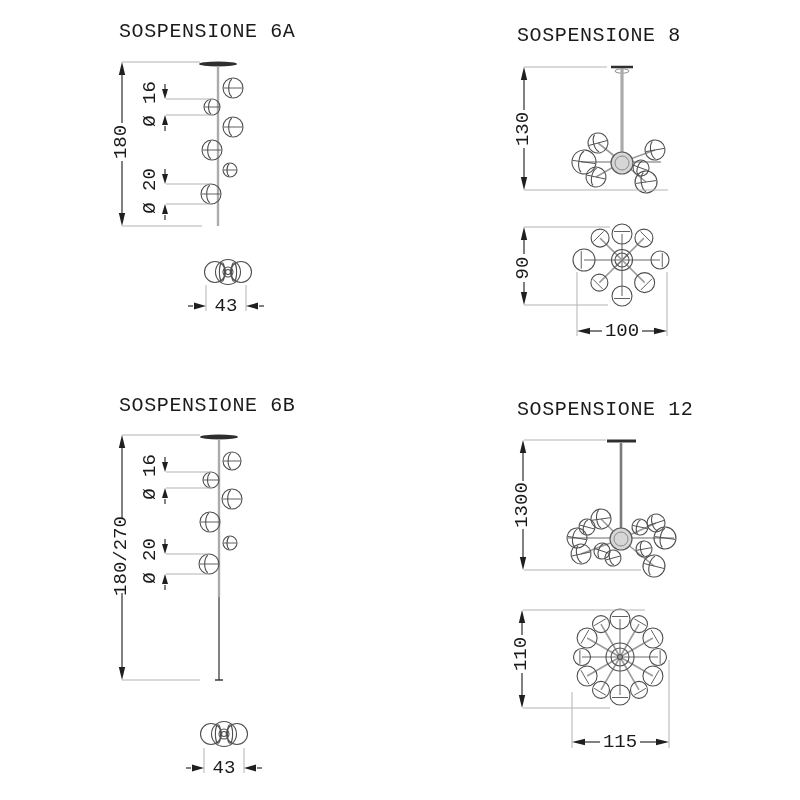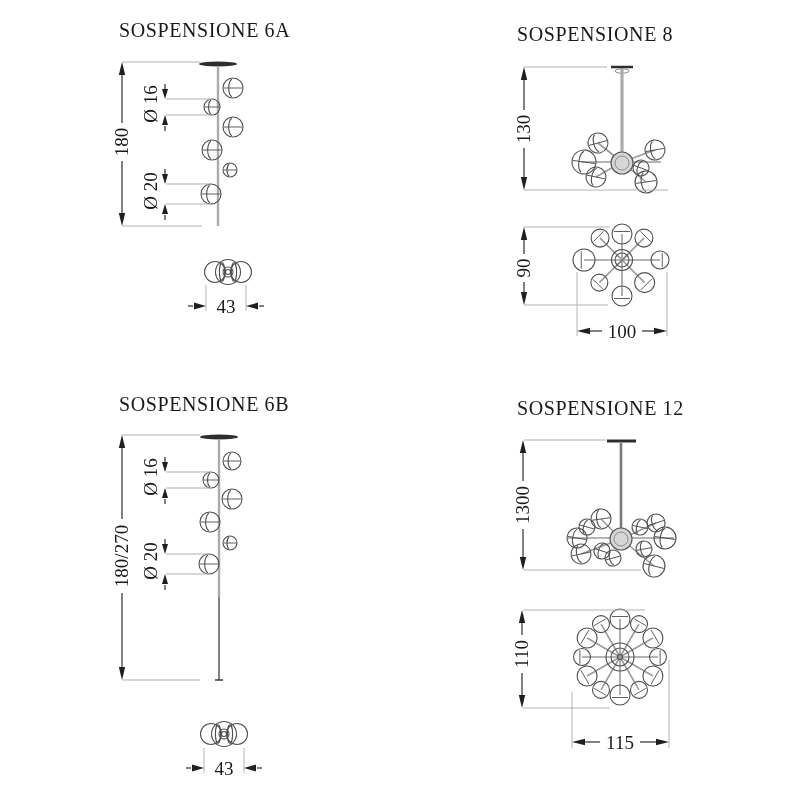--- a/index.html
+++ b/index.html
@@ -1,17 +1,17 @@
 <!DOCTYPE html>
 <html><head>
 <meta charset="utf-8">
 <style>
   html,body{margin:0;padding:0;background:#fff;}
   #stage{position:relative;width:800px;height:800px;background:#fff;overflow:hidden;
-         font-family:Liberation Serif, serif;}
+         font-family:Liberation Mono, monospace;}
   svg{position:absolute;left:0;top:0;}
   text{fill:#1a1a1a;}
   .title{font-size:20px;letter-spacing:.6px;fill:#1a1a1a;}
   .dimtxt{font-size:19px;fill:#1a1a1a;}
   .ext{stroke:#b3b3b3;stroke-width:1;fill:none;}
   .dim{stroke:#2e2e2e;stroke-width:1.2;fill:none;}
   .arrow{fill:#1f1f1f;stroke:none;}
   .metal{stroke:#ababab;fill:none;}
   .metal-dark{stroke:#7a7a7a;fill:none;}
   .arm{stroke:#9b9b9b;stroke-width:1.6;fill:none;}

